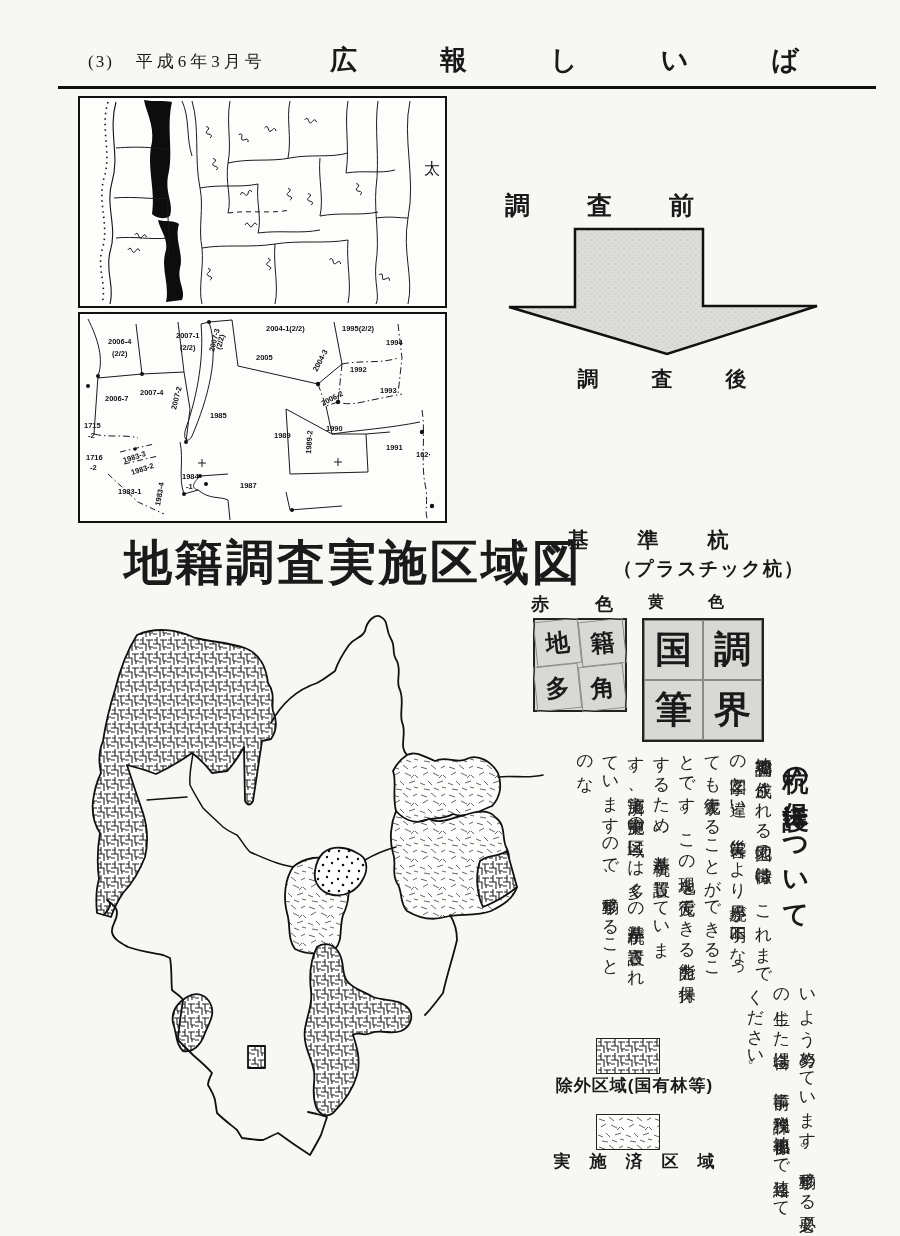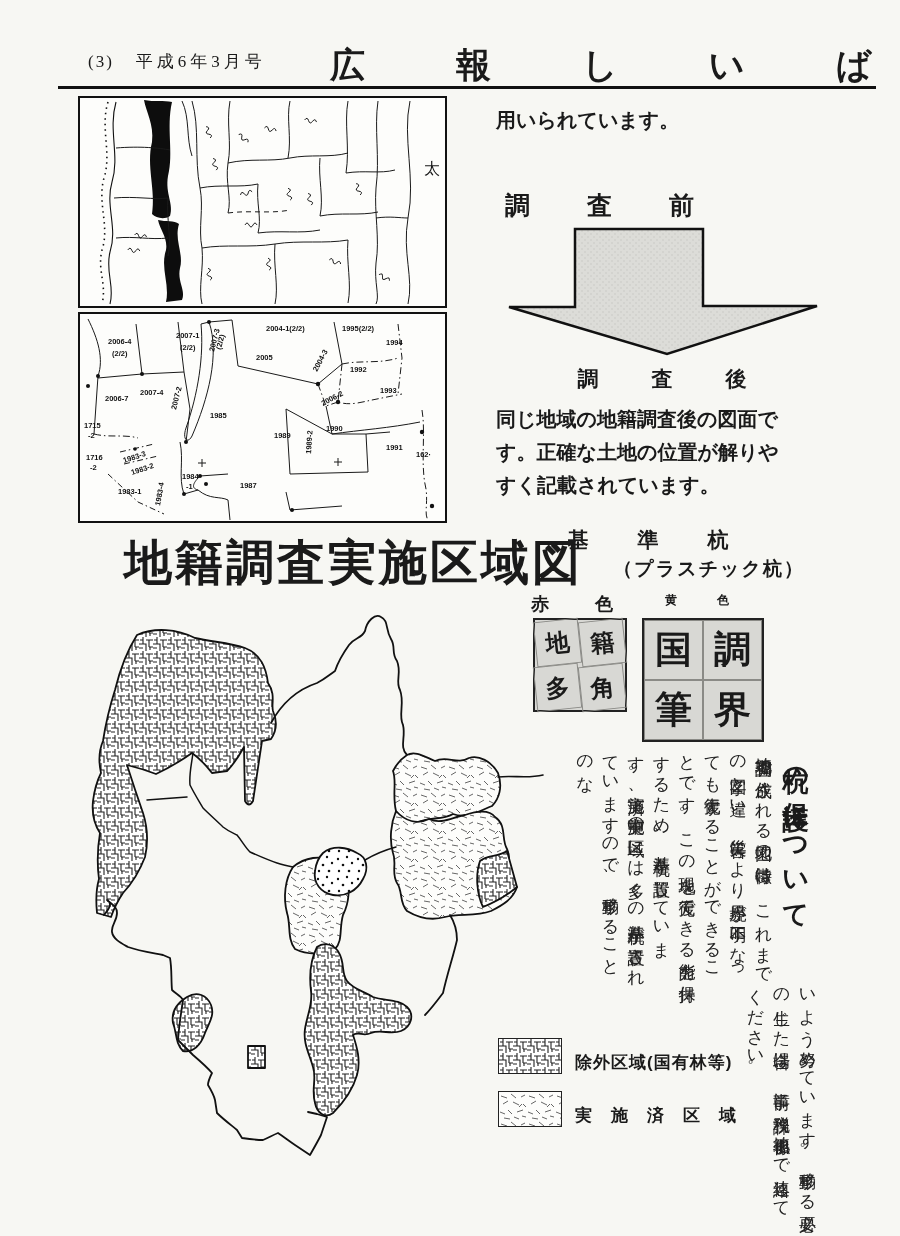--- a/index.html
+++ b/index.html
@@ -3,57 +3,57 @@
 <meta charset="utf-8">
 <style>
   html,body{margin:0;padding:0;background:#e8e8e4;}
   .page{position:relative;width:900px;height:1236px;background:#f7f7f3;overflow:hidden;
         font-family:"Liberation Sans","DejaVu Sans",sans-serif;color:#1a1a1a;}
   .abs{position:absolute;}
   
   .hdr-left{left:88px;top:50px;font-family:"Liberation Serif","DejaVu Serif",serif;font-size:17px;letter-spacing:2px;}
   .hdr-left .issue{margin-left:22px;letter-spacing:4px;}
   .masthead{left:330px;top:42px;font-family:"Liberation Serif","DejaVu Serif",serif;
-            font-size:35px;font-weight:600;letter-spacing:28px;white-space:nowrap;}
+            font-size:27px;font-weight:600;letter-spacing:28px;white-space:nowrap;}
   .hdr-rule{left:58px;top:86px;width:818px;height:3px;background:#111;}
   
   .mapframe{border:2px solid #111;background:#fdfdfb;}
   .map1{left:78px;top:96px;width:365px;height:208px;}
   .map2{left:78px;top:312px;width:365px;height:207px;}
   
   .cap{left:496px;top:104px;width:390px;font-size:20px;font-weight:600;line-height:33px;}
   .cap2{left:496px;top:403px;width:390px;font-size:20px;font-weight:600;line-height:33px;}
   .stage{left:505px;top:189px;width:330px;text-align:left;font-size:25px;font-weight:700;letter-spacing:16px;white-space:nowrap;}
   .stage2{left:505px;top:365px;width:330px;text-align:center;font-size:21px;font-weight:700;letter-spacing:16px;white-space:nowrap;}
   .arrowbox{left:505px;top:226px;width:318px;height:134px;}
   
   .bm-title{left:520px;top:526px;width:270px;text-align:center;font-size:21px;font-weight:700;letter-spacing:14px;white-space:nowrap;}
   .bm-sub{left:505px;top:556px;width:300px;text-align:right;font-size:19px;font-weight:600;letter-spacing:2px;}
   .bm-red-label{left:531px;top:592px;width:96px;text-align:right;font-size:18px;font-weight:700;letter-spacing:14px;white-space:nowrap;}
-  .bm-yel-label{left:648px;top:592px;width:112px;text-align:center;font-size:12px;font-weight:700;letter-spacing:14px;white-space:nowrap;}
+  .bm-yel-label{left:648px;top:592px;width:112px;text-align:left;font-size:16px;font-weight:700;letter-spacing:14px;white-space:nowrap;}
   .stake{display:grid;grid-template-columns:1fr 1fr;grid-template-rows:1fr 1fr;
          background:#d8d8d4;border:2px solid #222;}
   .stake div{display:flex;align-items:center;justify-content:center;font-weight:700;}
   .stake-red{left:533px;top:618px;width:90px;height:90px;}
   .stake-red div{font-size:24px;transform:rotate(-6deg);}
   .stake-yel{left:642px;top:618px;width:118px;height:120px;}
   .stake-yel div{font-size:37px;}
   .stake div{border:0.5px solid #8a8a86;}
   
   .sec-title{left:124px;top:531px;font-family:"Liberation Serif","DejaVu Serif",serif;
              font-size:48px;font-weight:700;letter-spacing:3px;white-space:nowrap;}
   .bigmap{left:55px;top:595px;width:495px;height:628px;}
   
   .vert{writing-mode:vertical-rl;text-orientation:upright;}
   .art-title{left:779px;top:746px;height:230px;font-size:26px;font-weight:700;letter-spacing:3px;}
   .art-body{left:520px;top:744px;width:256px;height:240px;font-size:17px;line-height:25.5px;letter-spacing:1px;color:#222;}
   .art-body2{left:714px;top:977px;width:106px;height:240px;font-size:17px;line-height:26px;letter-spacing:1px;color:#222;}
   
   .legend{left:498px;top:1038px;width:260px;}
-  .legend-item{display:flex;align-items:flex-end;margin-bottom:17px;}
+  .legend-item{display:flex;align-items:center;margin-bottom:17px;flex-direction:column;}
   .legend-item svg{border:1.5px solid #222;background:#fff;flex:0 0 auto;}
   .legend-item .lab{margin-left:13px;font-size:17px;font-weight:600;letter-spacing:1px;white-space:nowrap;}
 </style>
 </head>
 <body>
 
 <svg style="position:absolute;width:0;height:0" aria-hidden="true">
   <defs>
     <pattern id="pw" width="14" height="14" patternUnits="userSpaceOnUse">
       <rect width="14" height="14" fill="#ffffff"></rect>
@@ -219,36 +219,30 @@
           <text x="102" y="165">1984</text>
           <text x="106" y="175">-1</text>
           <text x="160" y="174">1987</text>
           <text x="80" y="192" transform="rotate(-80 80 192)">1983-4</text>
           <text x="336" y="143">162·</text>
         </g>
     </svg>
   </div>
 
   <div class="abs cap">
-    <div>用いられています。</div>
   </div>
   <div class="abs stage">調　査　前</div>
 
   <div class="abs arrowbox">
     <svg width="318" height="134" viewBox="0 0 318 134">
       <path d="M70,3 H198 V80 H312 L162,128 L4,81 H70 Z" fill="url(#ht)" stroke="#111" stroke-width="2.5" stroke-linejoin="miter"></path>
     </svg>
   </div>
 
   <div class="abs stage2">調　査　後</div>
-  <div class="abs cap2">
-    <div>同じ地域の地籍調査後の図面で</div>
-    <div>す。正確な土地の位置が解りや</div>
-    <div>すく記載されています。</div>
-  </div>
 
   <div class="abs bm-title">基　準　杭</div>
   <div class="abs bm-sub">（プラスチック杭）</div>
   <div class="abs bm-red-label">赤　色</div>
   <div class="abs bm-yel-label">黄　色</div>
   <div class="abs stake stake-red">
     <div>地</div>
     <div>籍</div>
     <div>多</div>
     <div>角</div>

